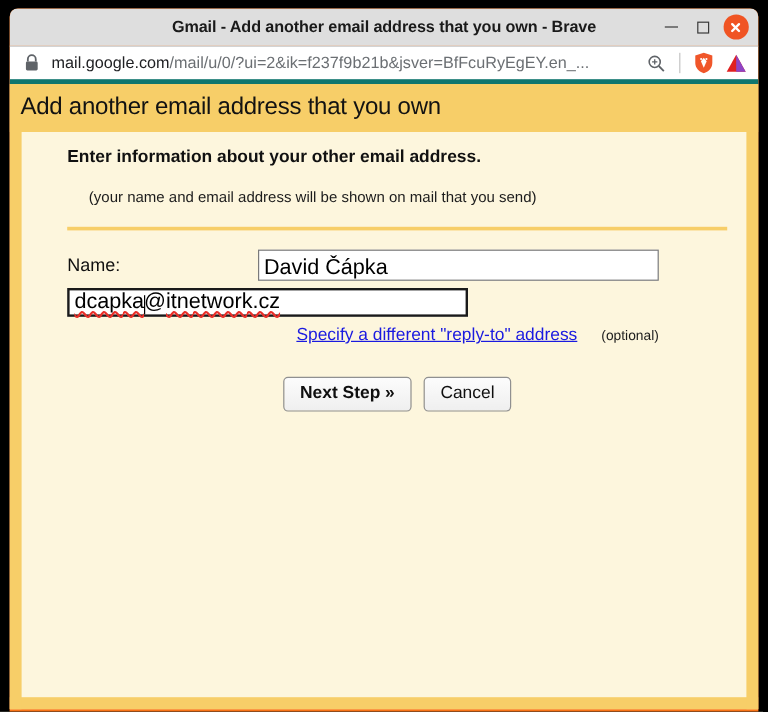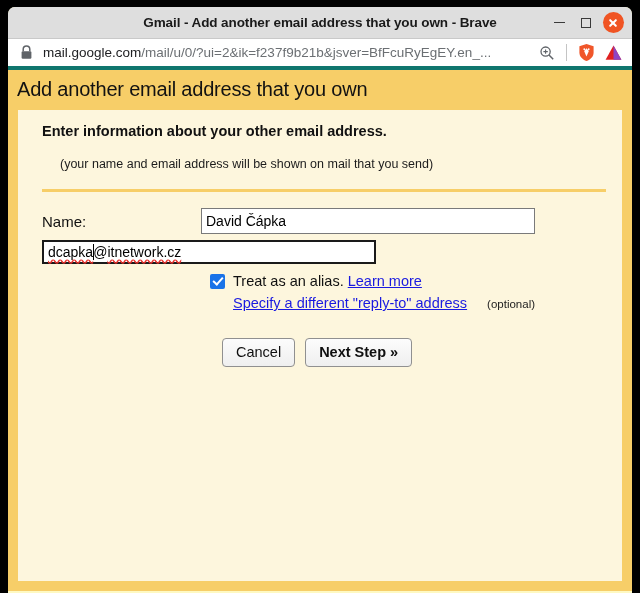--- a/index.html
+++ b/index.html
@@ -9,21 +9,21 @@
     background: #000000;
     font-family: "Liberation Sans", sans-serif;
     overflow: hidden;
   }
 
   
   .window {
     position: absolute;
     left: 8px; top: 7px;
     width: 624px; height: 586px;
-    background: #fef9c3;
+    background: #f97316;
     border-top-left-radius: 7px;
     border-top-right-radius: 7px;
     overflow: hidden;
   }
 
   
   .titlebar {
     position: relative;
     height: 31px;
     background: #dedede;
@@ -129,21 +129,21 @@
     padding: 8px 0 9px 9px;
     margin: 0 -10px;
   }
   .page-title {
     font-size: 20px;
     font-weight: normal;
     color: #121212;
     letter-spacing: -0.2px;
   }
   .content {
-    padding: 13px 12px 0 24px;
+    padding: 13px 12px 0 38px;
   }
   .section-title {
     font-size: 14.5px;
     font-weight: bold;
     color: #111111;
     margin: 0 0 3px 0;
   }
   .section-sub {
     font-size: 12.5px;
     color: #1c1c1c;
@@ -171,24 +171,24 @@
     padding-right: 9px;
     font-size: 15px;
     color: #101010;
     white-space: nowrap;
   }
   .txtfield {
     width: 334px;
     height: 26px;
     background: #ffffff;
     border: 1px solid #7a7a7a;
-    font-size: 14px;
+    font-size: 18px;
     color: #000000;
     display: flex;
-    align-items: center;
+    align-items: flex-end;
     padding: 0 4px;
     position: relative;
   }
   .txtfield.focused {
     border: 2px solid #1a1a1a;
     height: 24px;
   }
   .spell {
     text-decoration: underline wavy #e8302a;
     text-decoration-skip-ink: none;
@@ -348,33 +348,26 @@
 
         <div class="form-row">
           <div class="txtfield focused">
             <span class="spell">dcapka</span>
               <span class="caret"></span>
               <span>@</span>
               <span class="spell">itnetwork.cz</span>
           </div>
         </div>
 
-        <div class="check-row">
-          <span class="checkbox"></span>
-          <span class="alias-text">
-            <span>Treat as an alias.</span>
-            <span class="link">Learn more</span>
-          </span>
-        </div>
 
         <div class="replyto-row">
           <span class="link">Specify a different "reply-to" address</span><span class="optional">(optional)</span>
         </div>
 
         <div class="buttons">
+          <button class="btn primary">Next Step »</button>
           <button class="btn">Cancel</button>
-          <button class="btn primary">Next Step »</button>
         </div>
 
       </div>
     </div>
   </div>
 </div>
 
 </body></html>

